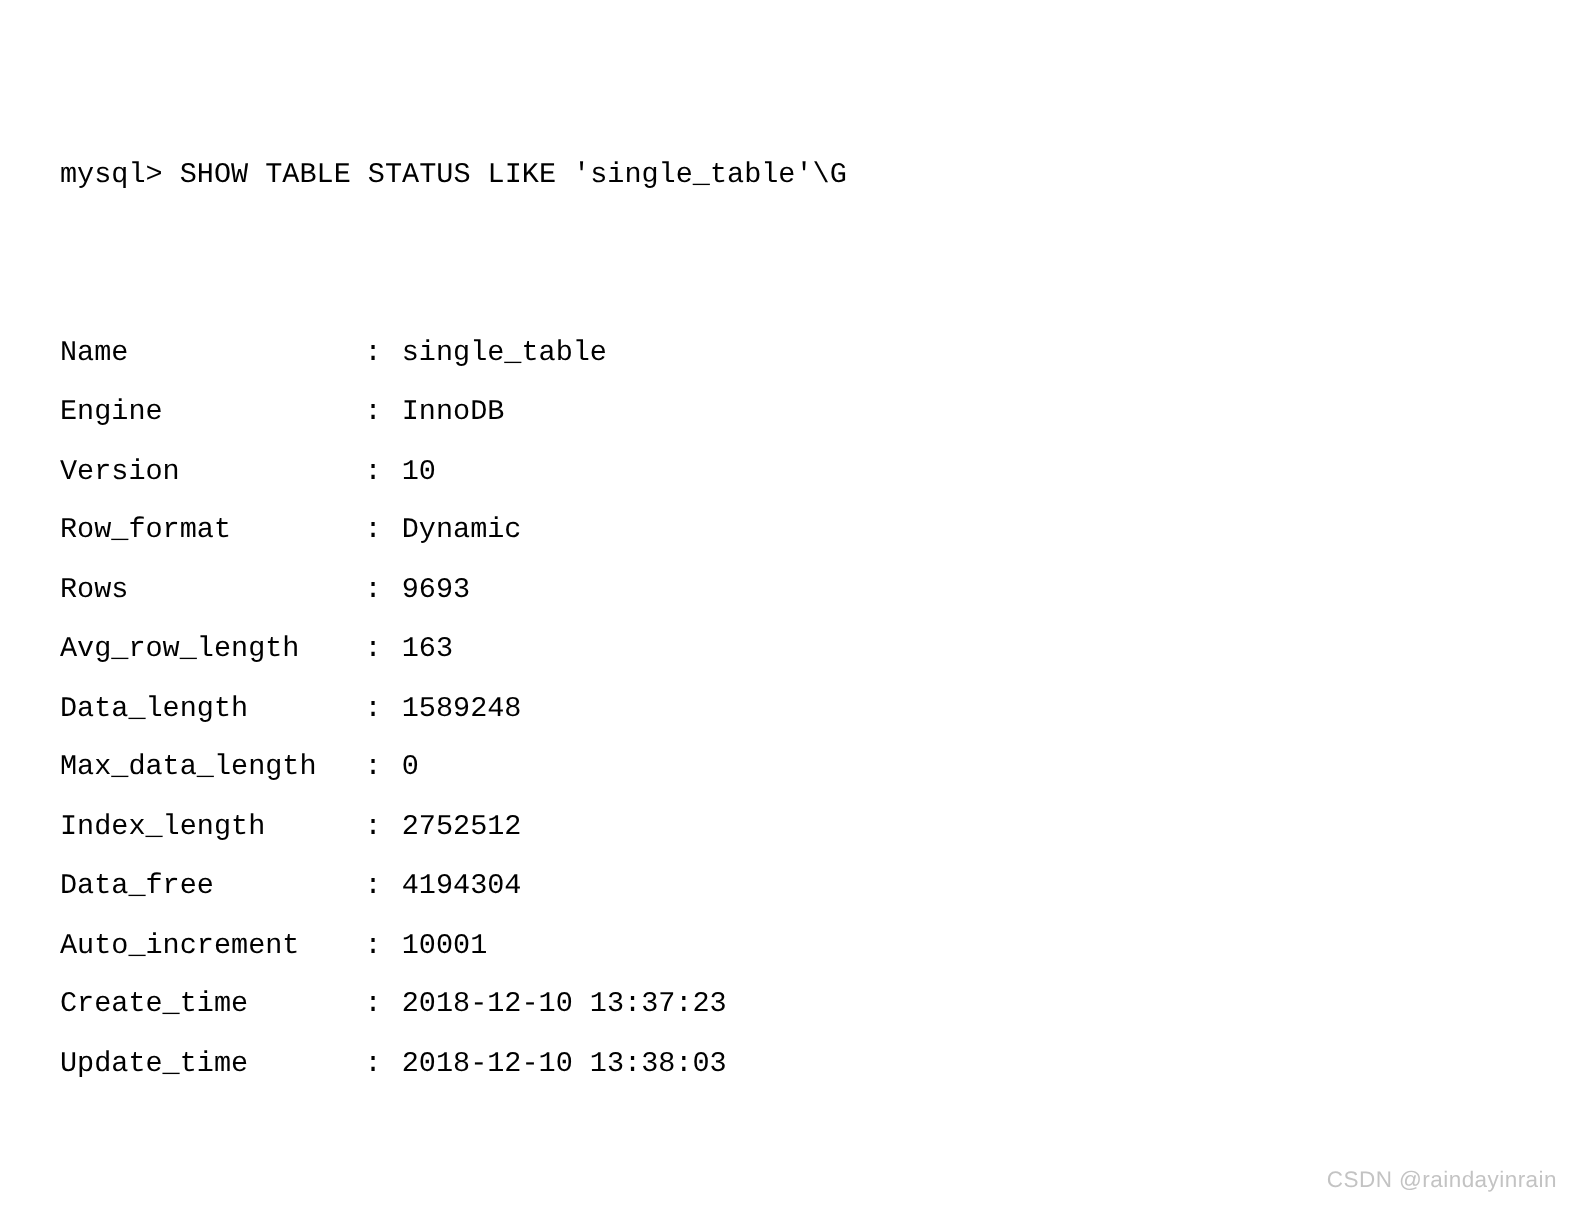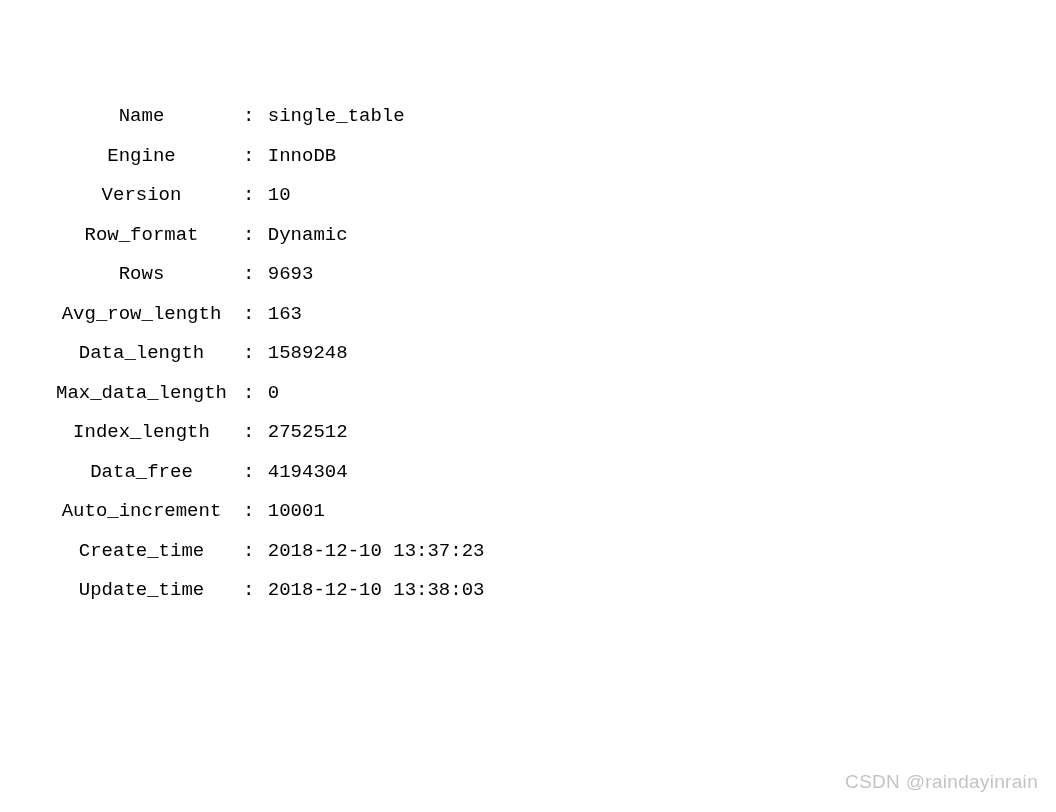--- a/index.html
+++ b/index.html
@@ -26,41 +26,42 @@
     }
     .row-separator {
       display: block;
     }
     .field-row {
       display: flex;
     }
     .field-label {
       display: inline-block;
       width: 203px;
-      text-align: center;
+      text-align: left;
     }
     .field-sep {
       display: inline-block;
       padding: 0 2px 0 0;
     }
     .field-value {
       display: inline-block;
       text-align: center;
     }
     .watermark {
       position: absolute;
       bottom: 10px;
       right: 18px;
       color: #b9b9b9;
       font-family: Arial, sans-serif;
-      font-size: 19px;
+      font-size: 15px;
       letter-spacing: 0.3px;
       opacity: 0.85;
     }
   </style>
 </head>
 <body>
 
 <div class="terminal-output">
+  <div class="command-line"><span>mysql&gt;</span> <span>SHOW TABLE STATUS LIKE 'single_table'\G</span></div>
   <div id="fields-container"><div class="field-row"><span class="field-label">Name</span><span class="field-sep">: </span><span class="field-value">single_table</span></div><div class="field-row"><span class="field-label">Engine</span><span class="field-sep">: </span><span class="field-value">InnoDB</span></div><div class="field-row"><span class="field-label">Version</span><span class="field-sep">: </span><span class="field-value">10</span></div><div class="field-row"><span class="field-label">Row_format</span><span class="field-sep">: </span><span class="field-value">Dynamic</span></div><div class="field-row"><span class="field-label">Rows</span><span class="field-sep">: </span><span class="field-value">9693</span></div><div class="field-row"><span class="field-label">Avg_row_length</span><span class="field-sep">: </span><span class="field-value">163</span></div><div class="field-row"><span class="field-label">Data_length</span><span class="field-sep">: </span><span class="field-value">1589248</span></div><div class="field-row"><span class="field-label">Max_data_length</span><span class="field-sep">: </span><span class="field-value">0</span></div><div class="field-row"><span class="field-label">Index_length</span><span class="field-sep">: </span><span class="field-value">2752512</span></div><div class="field-row"><span class="field-label">Data_free</span><span class="field-sep">: </span><span class="field-value">4194304</span></div><div class="field-row"><span class="field-label">Auto_increment</span><span class="field-sep">: </span><span class="field-value">10001</span></div><div class="field-row"><span class="field-label">Create_time</span><span class="field-sep">: </span><span class="field-value">2018-12-10 13:37:23</span></div><div class="field-row"><span class="field-label">Update_time</span><span class="field-sep">: </span><span class="field-value">2018-12-10 13:38:03</span></div></div>
 </div>
 
 <div class="watermark">CSDN @raindayinrain</div>
 
 </body></html>

